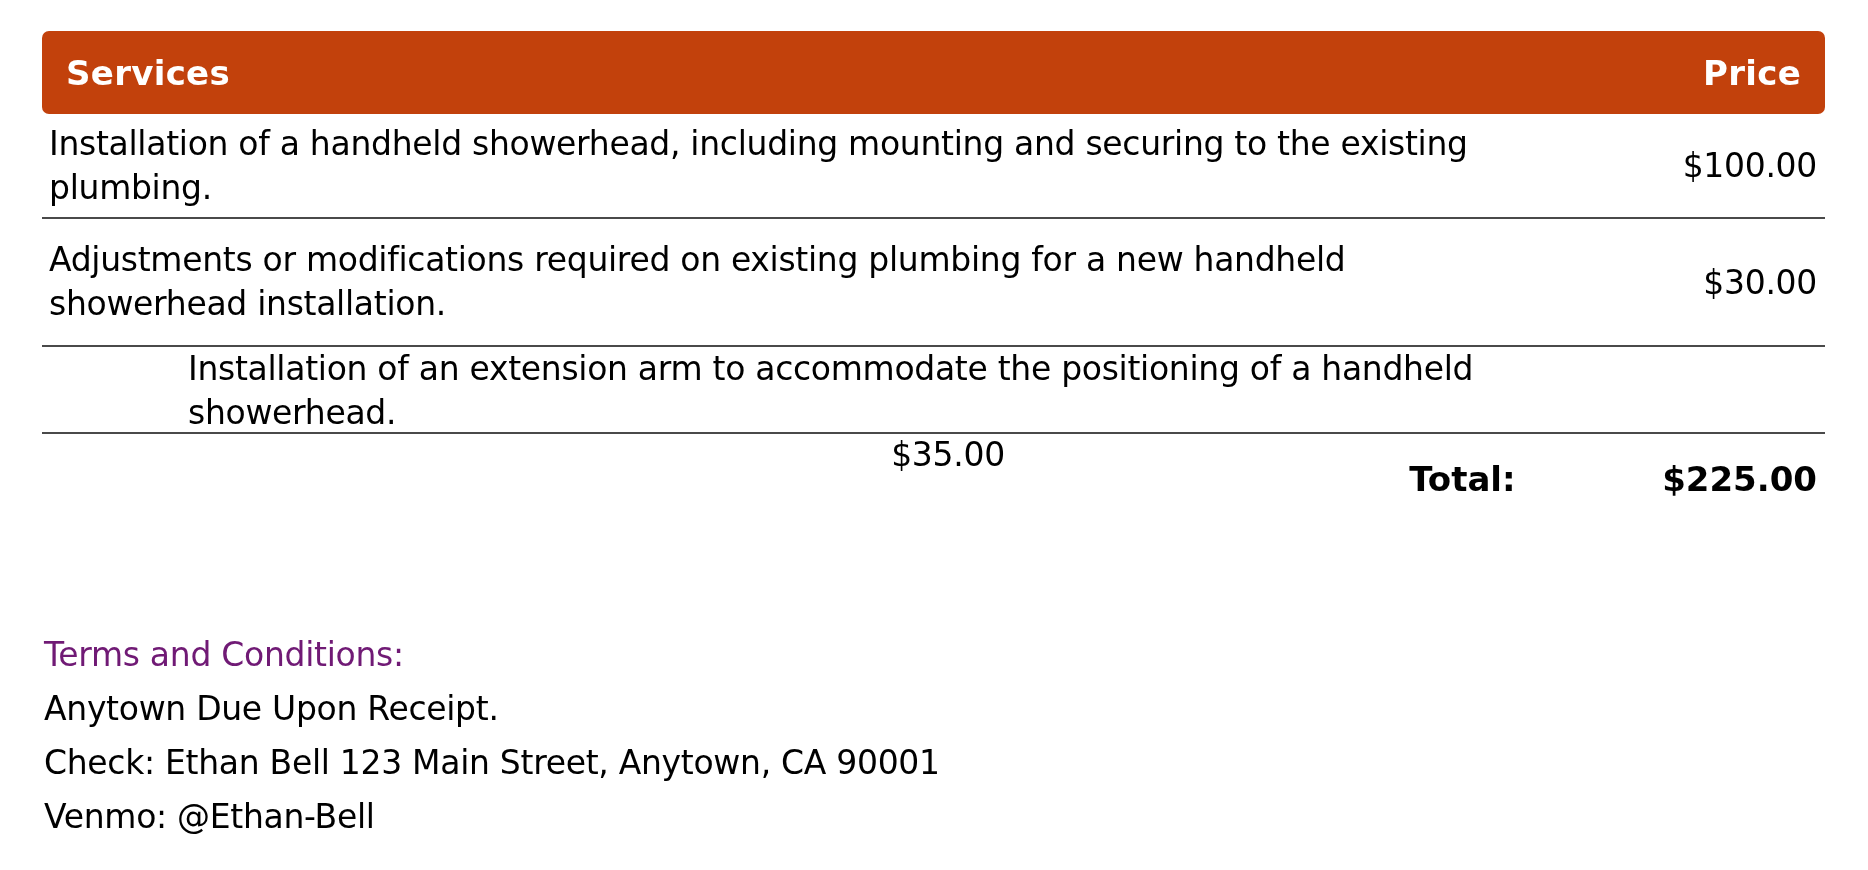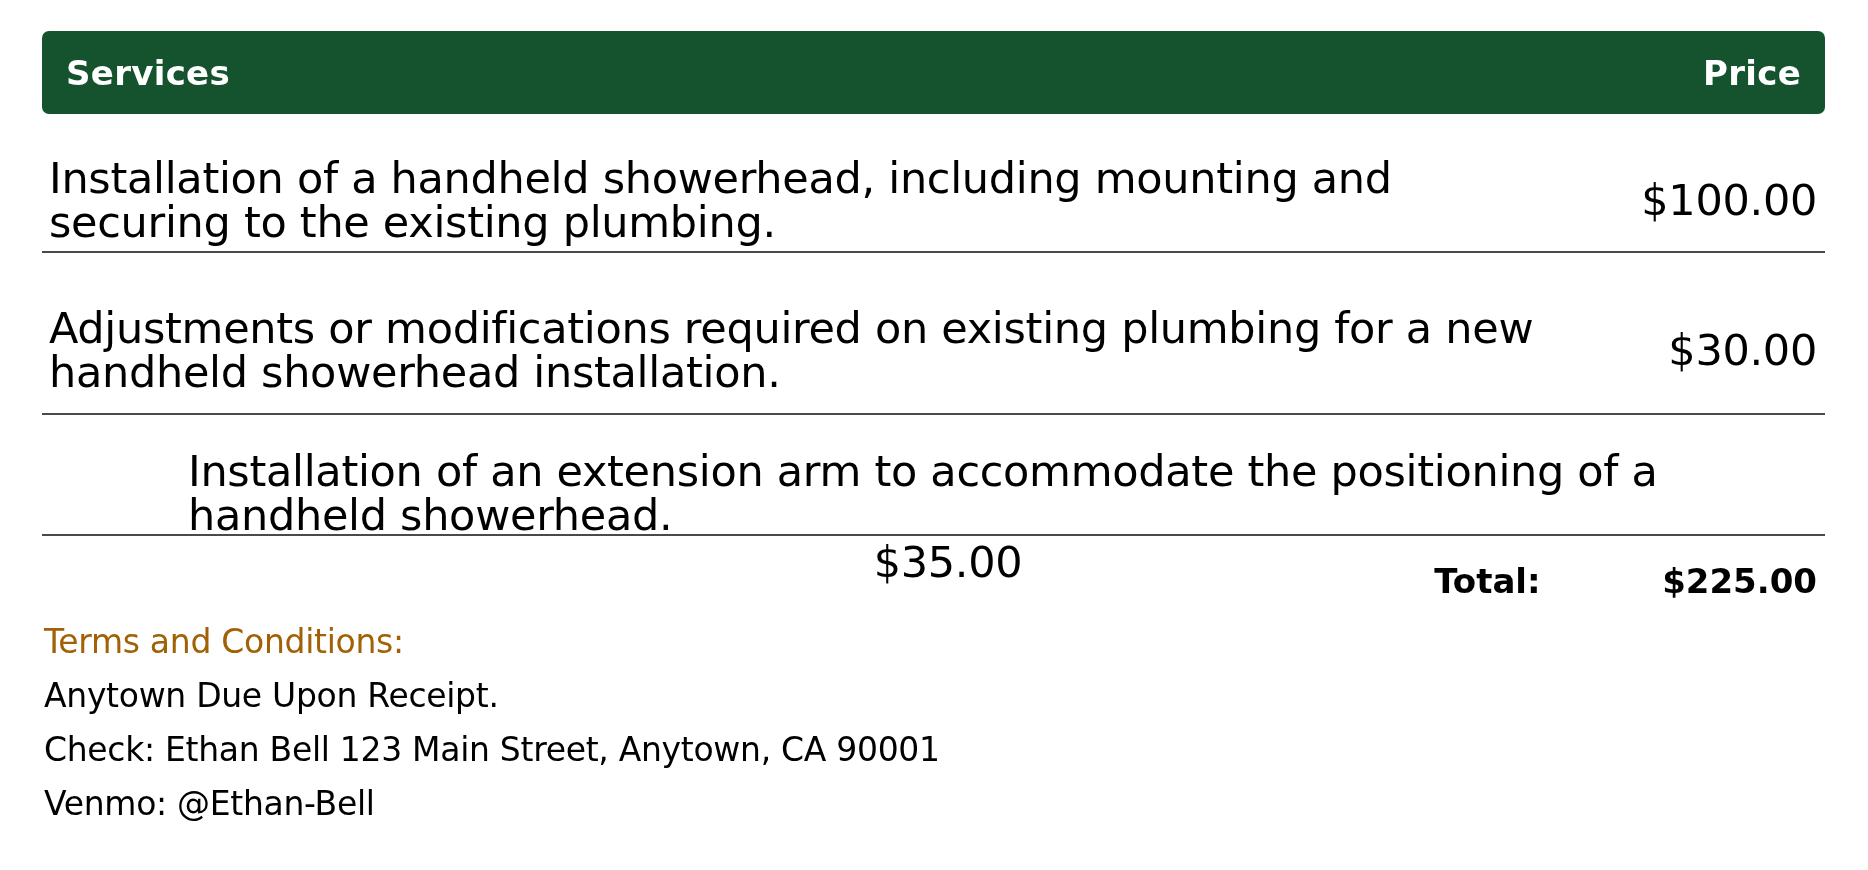--- a/index.html
+++ b/index.html
@@ -16,42 +16,41 @@
       position: relative;
     }
     .invoice {
       position: absolute;
       left: 42px;
       top: 31px;
       width: 1783px;
     }
     .table-header {
       height: 83px;
-      background: #14532d;
+      background: #c2410c;
       border-radius: 7px;
       color: #ffffff;
       display: flex;
       align-items: center;
       justify-content: space-between;
       padding: 0 24px 0 24px;
       box-sizing: border-box;
       font-weight: bold;
       font-size: 34px;
       letter-spacing: 0.3px;
     }
     .row {
       display: flex;
       align-items: center;
       justify-content: space-between;
       border-bottom: 2px solid #4a4a4a;
       box-sizing: border-box;
       padding: 0 8px 0 7px;
-      font-size: 43px;
+      font-size: 33px;
       letter-spacing: -0.3px;
-      margin-top: 34px;
     }
     .row.two-line { height: 105px; }
     .row.two-line.r2 { height: 128px; }
     .row.one-line { height: 87px; flex-direction: column; }
     .row .desc {
       line-height: 44px;
       flex: 1 1 auto;
       max-width: 1490px;
     }
     .row .price {
@@ -61,36 +60,38 @@
     }
     .row.r4 .desc { max-width: none; }
     .total-row {
       display: flex;
       justify-content: flex-end;
       align-items: center;
       height: 90px;
       font-weight: bold;
       font-size: 34px;
       padding-right: 8px;
+      gap: 25px;
     }
     .total-row .total-label {
       width: 120px;
       margin-right: 108px;
     }
     .terms {
       position: absolute;
       left: 44px;
       top: 615px;
       font-size: 33px;
       letter-spacing: -0.3px;
     }
     .terms .terms-title {
-      color: #a16207;
+      color: #701a75;
       height: 54px;
       line-height: 54px;
+      margin-top: 13px;
     }
     .terms .terms-line {
       height: 54px;
       line-height: 54px;
       white-space: nowrap;
     }
   </style>
 </head>
 <body>
 

